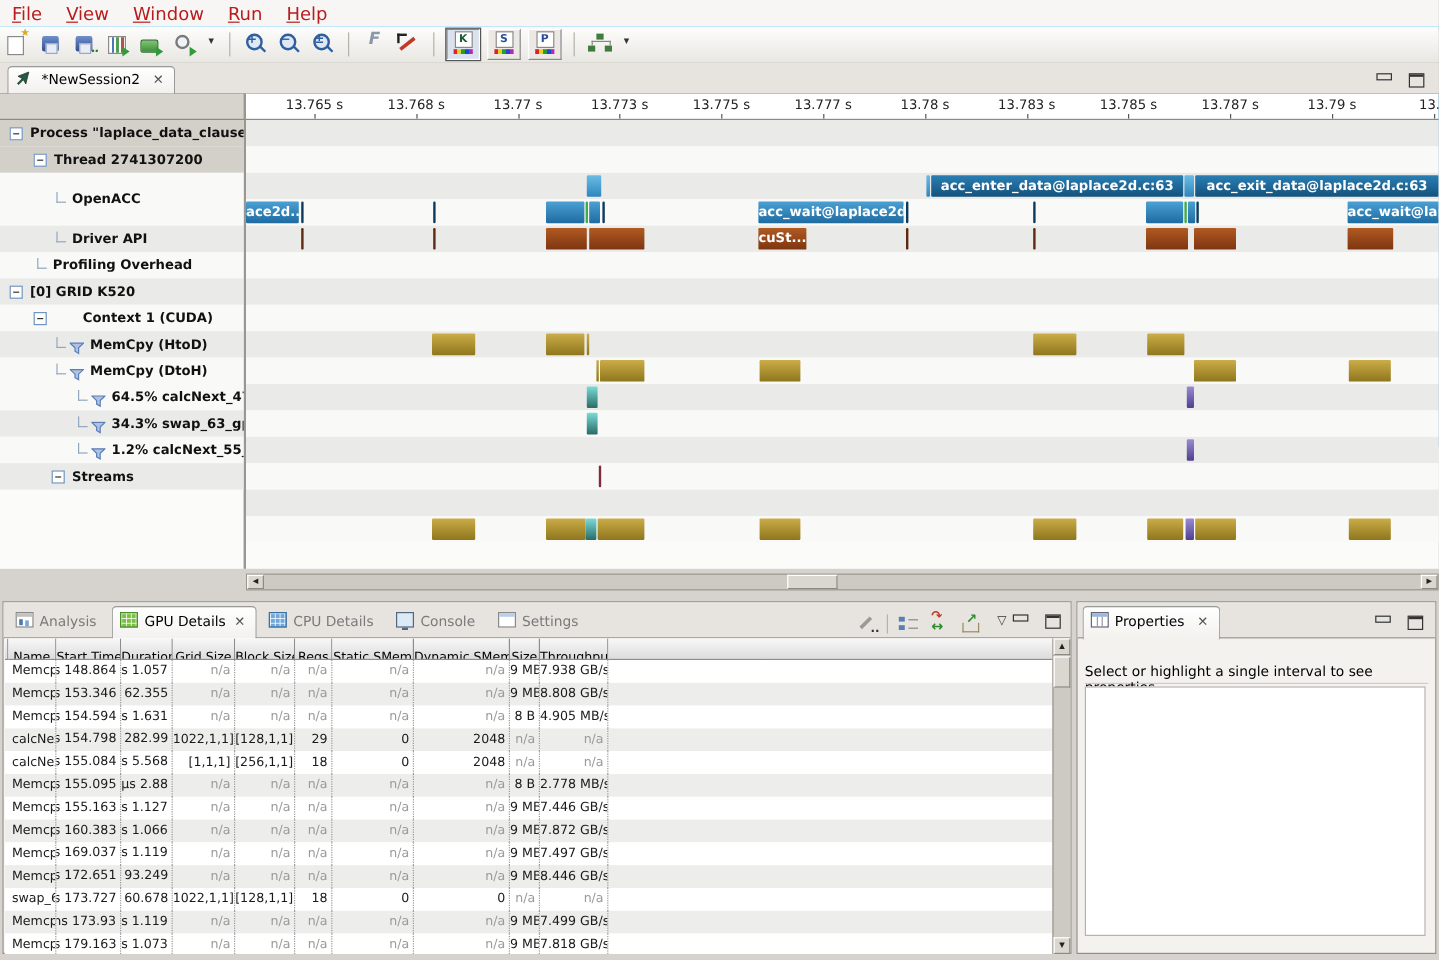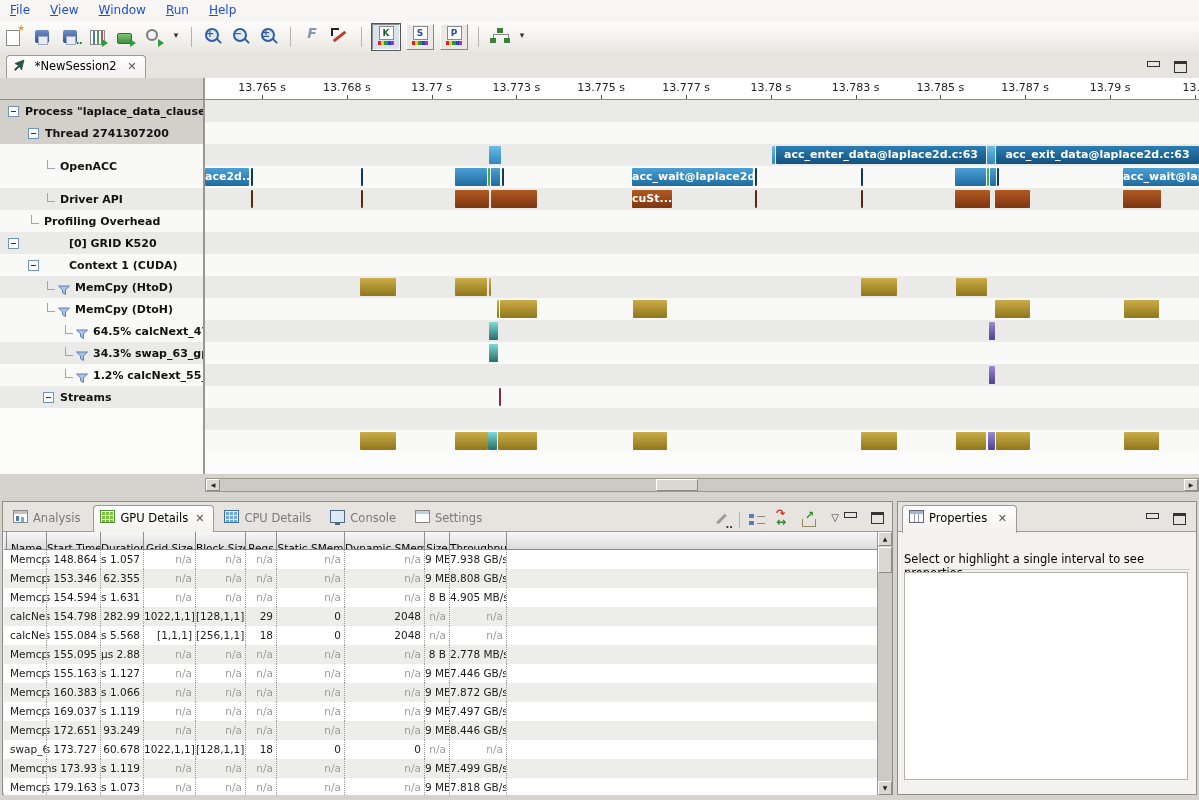--- a/index.html
+++ b/index.html
@@ -2,21 +2,21 @@
 <html><head>
 <meta charset="utf-8">
 <style>
   html,body{margin:0;padding:0;}
   body{width:1199px;height:800px;overflow:hidden;background:#d6d3ce;
        font-family:"DejaVu Sans","Liberation Sans",sans-serif;-webkit-user-select:none;user-select:none;}
   #app{position:relative;width:1199px;height:800px;}
 
   
   #menubar{position:absolute;left:0;top:0;width:1199px;height:22px;background:#f7f6f4;
-           border-bottom:3px solid #0ea5e9;font-size:12px;color:#1d4ed8;}
+           border-bottom:3px solid #0ea5e9;font-size:15px;color:#b91c1c;}
   .menu-item{display:inline-block;padding:3px 10px 0 10px;height:19px;cursor:default;}
   .menu-item u{text-decoration:underline;}
 
   
   #toolbar{position:absolute;left:0;top:22px;width:1199px;height:30px;
            background:linear-gradient(#fdfdfc,#e9e7e2);border-bottom:1px solid #b9b6ae;
            padding:0;white-space:nowrap;}
   .tbsep{display:inline-block;width:1px;height:20px;background:#b5b2aa;margin:5px 7px;vertical-align:middle;}
   .tbicon{display:inline-block;position:relative;width:22px;height:22px;margin:3px 3px;vertical-align:middle;}
   .tbicon .glyph{position:absolute;left:0;top:1px;width:22px;text-align:center;font-weight:bold;font-size:11px;color:#2f5f9e;}
@@ -244,21 +244,21 @@
         <div class="trow g" style="height: 22px;">
           <span class="t-branch" style="left: 47px;"></span>
           <span class="t-label" style="left: 60px; right: 0px;">Driver API</span>
         </div>
         <div class="trow w" style="height: 22px;">
           <span class="t-branch" style="left: 31px;"></span>
           <span class="t-label" style="left: 44px; right: 0px;">Profiling Overhead</span>
         </div>
         <div class="trow g" style="height: 22px;">
           <span class="t-minus" style="left: 8px;"></span>
-          <span class="t-label" style="left: 25px; right: 0px; margin-left: 44px;">[0] GRID K520</span>
+          <span class="t-label" style="left: 25px; right: 0px;">[0] GRID K520</span>
         </div>
         <div class="trow w" style="height: 22px;">
           <span class="t-minus" style="left: 28px;"></span>
           <span class="t-label" style="left: 45px; right: 0px; margin-left: 24px;">Context 1 (CUDA)</span>
         </div>
         <div class="trow g" style="height: 22px;">
           <span class="t-branch" style="left: 47px;"></span>
           <span class="t-funnel" style="left: 58px;"><svg width="12" height="11" viewBox="0 0 12 11">
               <path d="M0.5 1 h11 l-4 3.8 v4.7 l-3 -1.8 v-2.9 z" fill="#adc2e4" stroke="#5b7fb4" stroke-width="1"></path>
             </svg></span>

